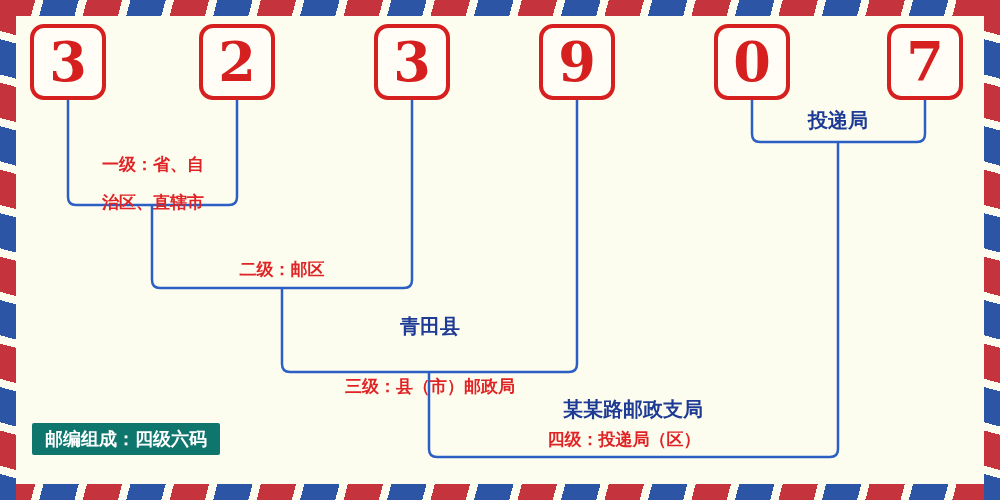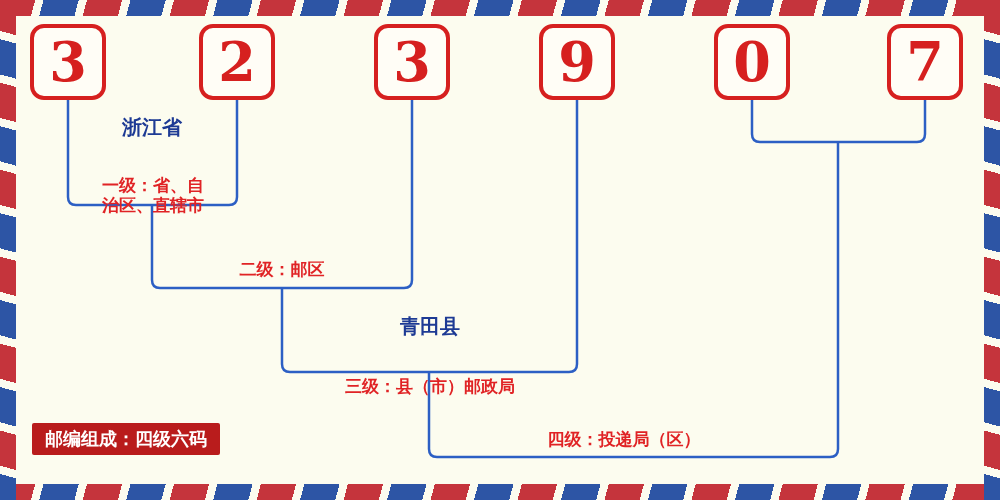--- a/index.html
+++ b/index.html
@@ -43,35 +43,35 @@
     font-family:"DejaVu Serif",serif;
     font-weight:700;font-size:54px;line-height:1;
     color:#d6201f;
   }
   .d1{left:30px;} .d2{left:199px;} .d3{left:374px;}
   .d4{left:539px;} .d5{left:714px;} .d6{left:887px;}
 
   .lbl{position:absolute;text-align:center;white-space:nowrap;}
   .lbl.name{color:#1d3a94;font-weight:700;font-size:20px;}
   .lbl.desc{color:#e02325;font-weight:700;font-size:17px;}
-  .lbl.wrap{white-space:normal;line-height:20px;margin-top:30px;}
+  .lbl.wrap{white-space:normal;line-height:38px;}
 
   .name1{left:82px;top:114px;width:140px;}
   .desc1{left:96px;top:146px;width:114px;}
   .name2{left:212px;top:228px;width:140px;}
   .desc2{left:212px;top:258px;width:140px;}
   .name3{left:360px;top:313px;width:140px;}
   .desc3{left:320px;top:343px;width:220px;margin-top:32px;}
   .name4{left:523px;top:396px;width:220px;font-size:19px;}
   .desc4{left:514px;top:428px;width:220px;}
   .name5{left:778px;top:107px;width:120px;font-size:19px;}
 
   .badge{
     position:absolute;left:32px;top:423px;
-    background:#b91c1c;color:#ffffff;
+    background:#0f766e;color:#ffffff;
     font-weight:700;font-size:18px;
     padding:4px 13px;border-radius:2px;
     white-space:nowrap;
   }
 </style>
 </head>
 <body>
 
 <div class="canvas">
 
@@ -100,26 +100,27 @@
   <div class="digit-box d4">
       <span>9</span>
     </div>
   <div class="digit-box d5">
       <span>0</span>
     </div>
   <div class="digit-box d6">
       <span>7</span>
     </div>
 
-  <div class="lbl name name1">浙江省</div>
   <div class="lbl desc wrap desc1">一级：省、自治区、直辖市</div>
 
   <div class="lbl desc desc2">二级：邮区</div>
 
   <div class="lbl name name3">青田县</div>
   <div class="lbl desc desc3">三级：县（市）邮政局</div>
 
+  <div class="lbl name name4">某某路邮政支局</div>
   <div class="lbl desc desc4">四级：投递局（区）</div>
 
+  <div class="lbl name name5">投递局</div>
 
   <div class="badge">邮编组成：四级六码</div>
 
 </div>
 
 </body></html>

